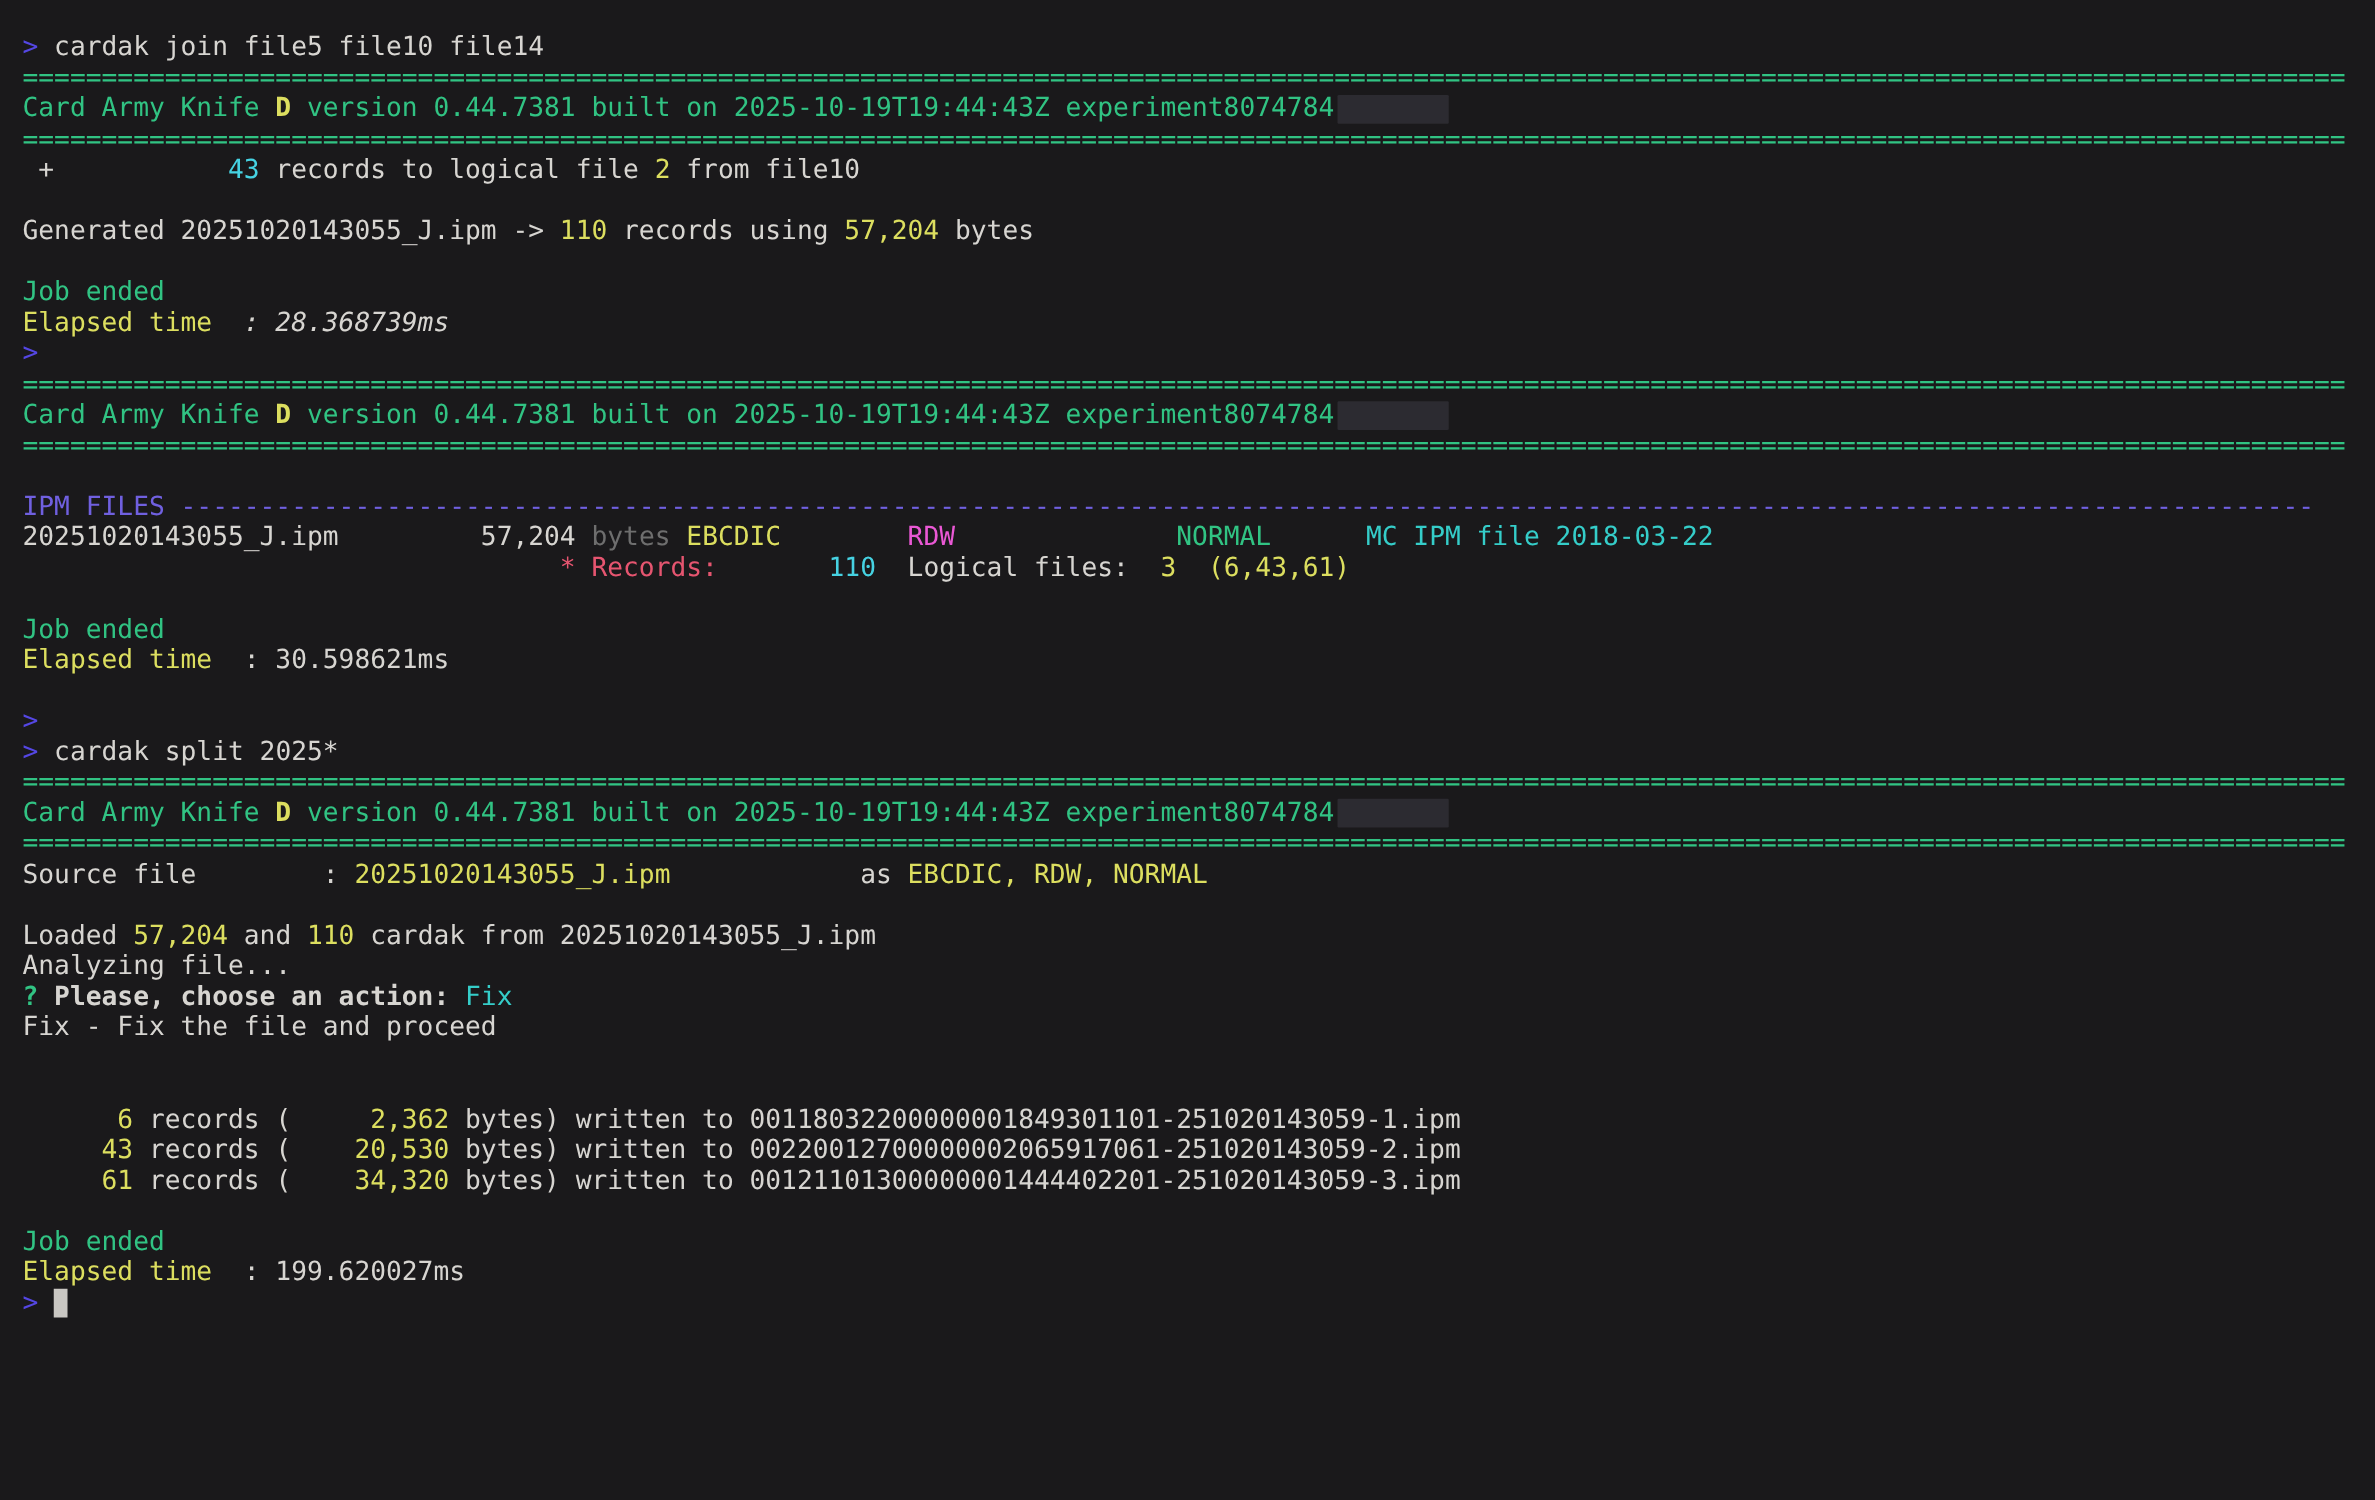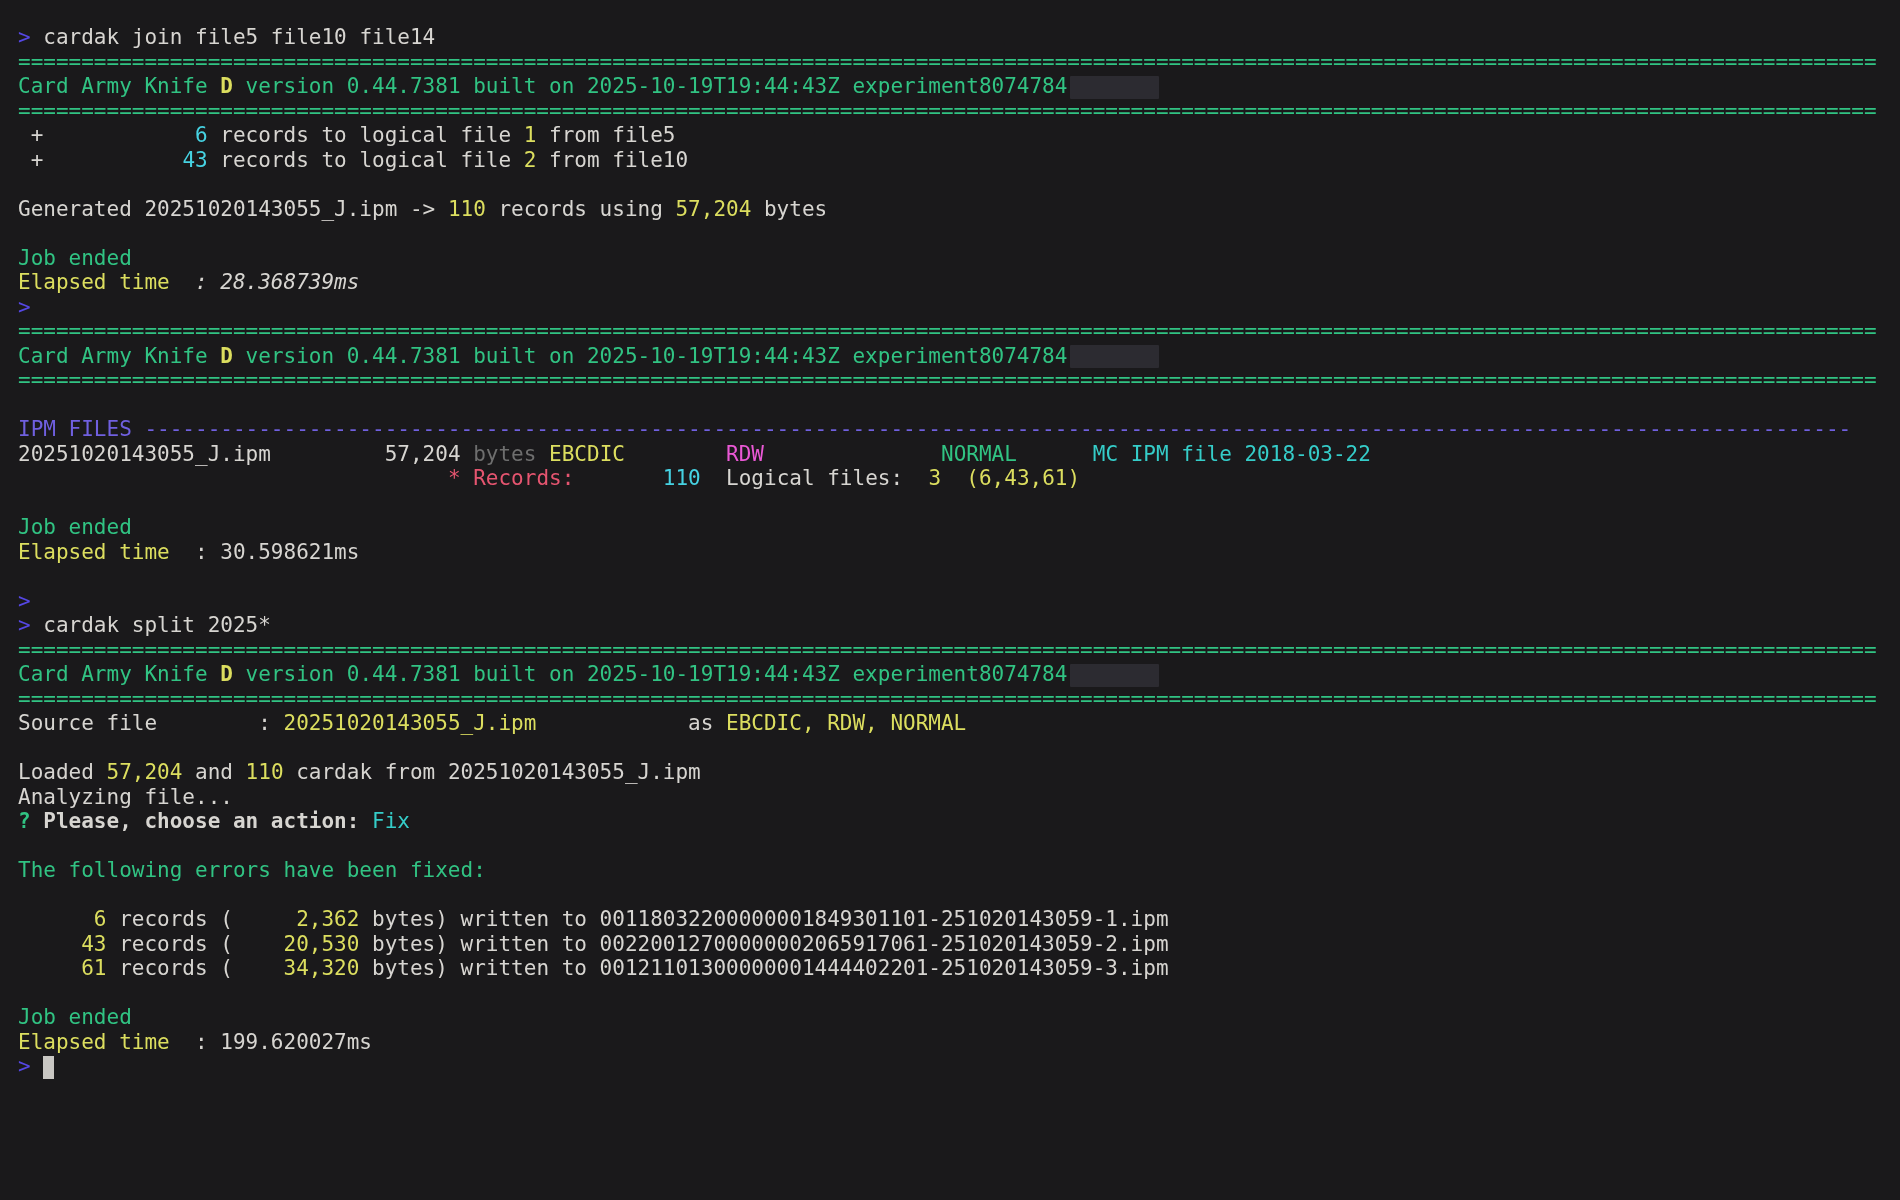--- a/index.html
+++ b/index.html
@@ -18,21 +18,20 @@
   .cursor{display:inline-block;width:0.85ch;height:23px;background:#c9c7c3;vertical-align:middle;}
 </style>
 </head>
 <body>
 
 <div class="term" style="background: rgb(26, 25, 27);">
     <div class="tline"><span style="color: rgb(85, 71, 228);">&gt;</span><span style="color: rgb(215, 213, 209);"> cardak join file5 file10 file14</span></div>
     <div class="tline"><span style="color: rgb(49, 195, 131);">===================================================================================================================================================</span></div>
     <div class="tline"><span style="color: rgb(49, 195, 131);">Card Army Knife </span><span class="b" style="color: rgb(220, 222, 95);">D</span><span style="color: rgb(49, 195, 131);"> version 0.44.7381 built on 2025-10-19T19:44:43Z experiment8074784</span><span class="redact" style="width: 7ch;"></span></div>
     <div class="tline"><span style="color: rgb(49, 195, 131);">===================================================================================================================================================</span></div>
-    <div class="tline"><span style="color: rgb(215, 213, 209);"> +            </span><span style="color: rgb(70, 210, 226);">6</span><span style="color: rgb(215, 213, 209);"> records to logical file </span><span style="color: rgb(220, 222, 95);">1</span><span style="color: rgb(215, 213, 209);"> from file5</span></div>
     <div class="tline"><span style="color: rgb(215, 213, 209);"> +           </span><span style="color: rgb(70, 210, 226);">43</span><span style="color: rgb(215, 213, 209);"> records to logical file </span><span style="color: rgb(220, 222, 95);">2</span><span style="color: rgb(215, 213, 209);"> from file10</span></div>
     <div class="tline"><span style="color: rgb(215, 213, 209);"> </span></div>
     <div class="tline"><span style="color: rgb(215, 213, 209);">Generated 20251020143055_J.ipm -&gt; </span><span style="color: rgb(220, 222, 95);">110</span><span style="color: rgb(215, 213, 209);"> records using </span><span style="color: rgb(220, 222, 95);">57,204</span><span style="color: rgb(215, 213, 209);"> bytes</span></div>
     <div class="tline"><span style="color: rgb(215, 213, 209);"> </span></div>
     <div class="tline"><span style="color: rgb(49, 195, 131);">Job ended</span></div>
     <div class="tline"><span style="color: rgb(220, 222, 95);">Elapsed time</span><span style="color: rgb(215, 213, 209); font-style: italic;">  : 28.368739ms</span></div>
     <div class="tline"><span style="color: rgb(85, 71, 228);">&gt;</span></div>
     <div class="tline"><span style="color: rgb(49, 195, 131);">===================================================================================================================================================</span></div>
     <div class="tline"><span style="color: rgb(49, 195, 131);">Card Army Knife </span><span class="b" style="color: rgb(220, 222, 95);">D</span><span style="color: rgb(49, 195, 131);"> version 0.44.7381 built on 2025-10-19T19:44:43Z experiment8074784</span><span class="redact" style="width: 7ch;"></span></div>
     <div class="tline"><span style="color: rgb(49, 195, 131);">===================================================================================================================================================</span></div>
@@ -47,22 +46,22 @@
     <div class="tline"><span style="color: rgb(85, 71, 228);">&gt;</span></div>
     <div class="tline"><span style="color: rgb(85, 71, 228);">&gt;</span><span style="color: rgb(215, 213, 209);"> cardak split 2025*</span></div>
     <div class="tline"><span style="color: rgb(49, 195, 131);">===================================================================================================================================================</span></div>
     <div class="tline"><span style="color: rgb(49, 195, 131);">Card Army Knife </span><span class="b" style="color: rgb(220, 222, 95);">D</span><span style="color: rgb(49, 195, 131);"> version 0.44.7381 built on 2025-10-19T19:44:43Z experiment8074784</span><span class="redact" style="width: 7ch;"></span></div>
     <div class="tline"><span style="color: rgb(49, 195, 131);">===================================================================================================================================================</span></div>
     <div class="tline"><span style="color: rgb(215, 213, 209);">Source file        : </span><span style="color: rgb(220, 222, 95);">20251020143055_J.ipm</span><span style="color: rgb(215, 213, 209);">            as </span><span style="color: rgb(220, 222, 95);">EBCDIC, RDW, NORMAL</span></div>
     <div class="tline"><span style="color: rgb(215, 213, 209);"> </span></div>
     <div class="tline"><span style="color: rgb(215, 213, 209); text-align: center;">Loaded </span><span style="color: rgb(220, 222, 95);">57,204</span><span style="color: rgb(215, 213, 209);"> and </span><span style="color: rgb(220, 222, 95);">110</span><span style="color: rgb(215, 213, 209);"> cardak from 20251020143055_J.ipm</span></div>
     <div class="tline"><span style="color: rgb(215, 213, 209); text-align: right;">Analyzing file...</span></div>
     <div class="tline"><span class="b" style="color: rgb(49, 195, 131);">? </span><span class="b" style="color: rgb(215, 213, 209);">Please, choose an action:</span><span style="color: rgb(215, 213, 209);"> </span><span style="color: rgb(53, 205, 201);">Fix</span></div>
+    <div class="tline"><span style="color: rgb(215, 213, 209);">Fix - Fix the file and proceed</span></div>
     <div class="tline"><span style="color: rgb(215, 213, 209);"> </span></div>
-    <div class="tline"><span style="color: rgb(49, 195, 131);">The following errors have been fixed:</span></div>
     <div class="tline"><span style="color: rgb(215, 213, 209);"> </span></div>
     <div class="tline"><span style="color: rgb(215, 213, 209);">      </span><span style="color: rgb(220, 222, 95);">6</span><span style="color: rgb(215, 213, 209);"> records (</span><span style="color: rgb(215, 213, 209);">     </span><span style="color: rgb(220, 222, 95);">2,362</span><span style="color: rgb(215, 213, 209);"> bytes) written to 00118032200000001849301101-251020143059-1.ipm</span></div>
     <div class="tline"><span style="color: rgb(215, 213, 209);">     </span><span style="color: rgb(220, 222, 95);">43</span><span style="color: rgb(215, 213, 209);"> records (</span><span style="color: rgb(215, 213, 209);">    </span><span style="color: rgb(220, 222, 95);">20,530</span><span style="color: rgb(215, 213, 209);"> bytes) written to 00220012700000002065917061-251020143059-2.ipm</span></div>
     <div class="tline"><span style="color: rgb(215, 213, 209);">     </span><span style="color: rgb(220, 222, 95);">61</span><span style="color: rgb(215, 213, 209);"> records (</span><span style="color: rgb(215, 213, 209);">    </span><span style="color: rgb(220, 222, 95);">34,320</span><span style="color: rgb(215, 213, 209);"> bytes) written to 00121101300000001444402201-251020143059-3.ipm</span></div>
     <div class="tline"><span style="color: rgb(215, 213, 209);"> </span></div>
     <div class="tline"><span style="color: rgb(49, 195, 131);">Job ended</span></div>
     <div class="tline"><span style="color: rgb(220, 222, 95);">Elapsed time</span><span style="color: rgb(215, 213, 209);">  : 199.620027ms</span></div>
     <div class="tline"><span style="color: rgb(85, 71, 228);">&gt;</span><span style="color: rgb(215, 213, 209);"> </span><span class="cursor"></span></div>
   </div>
 

